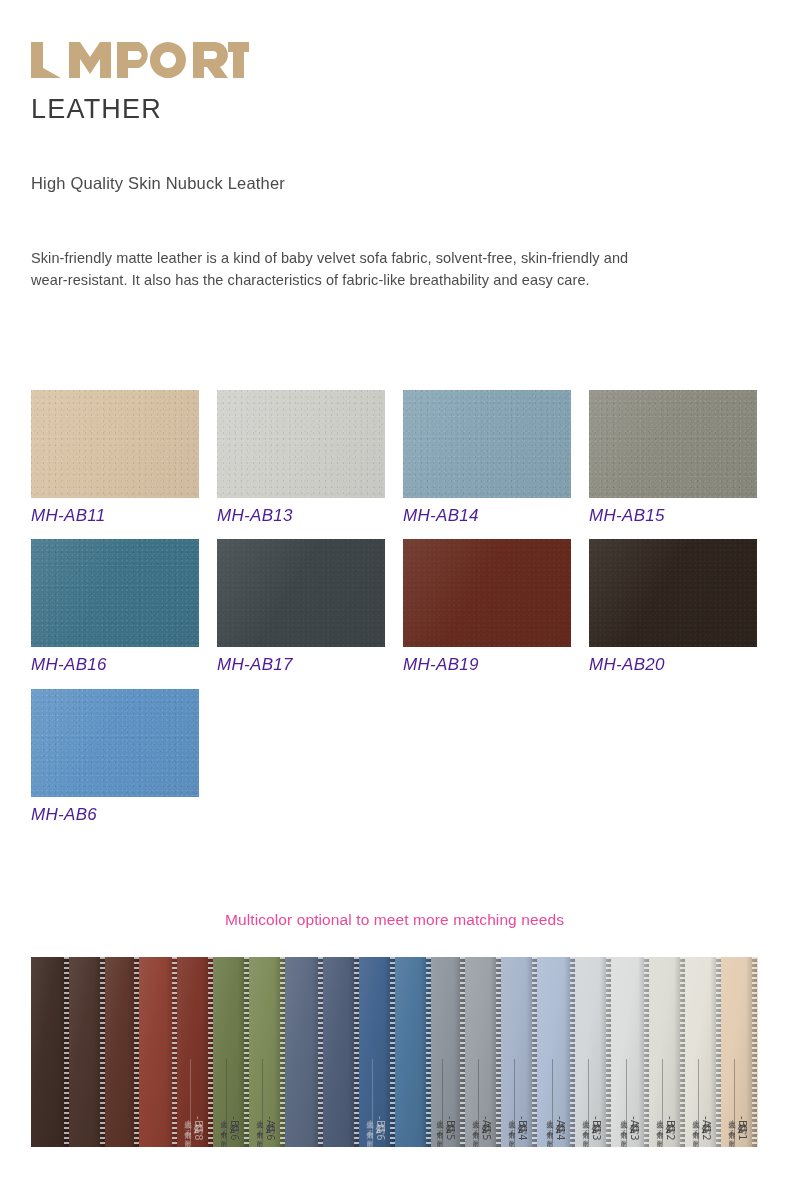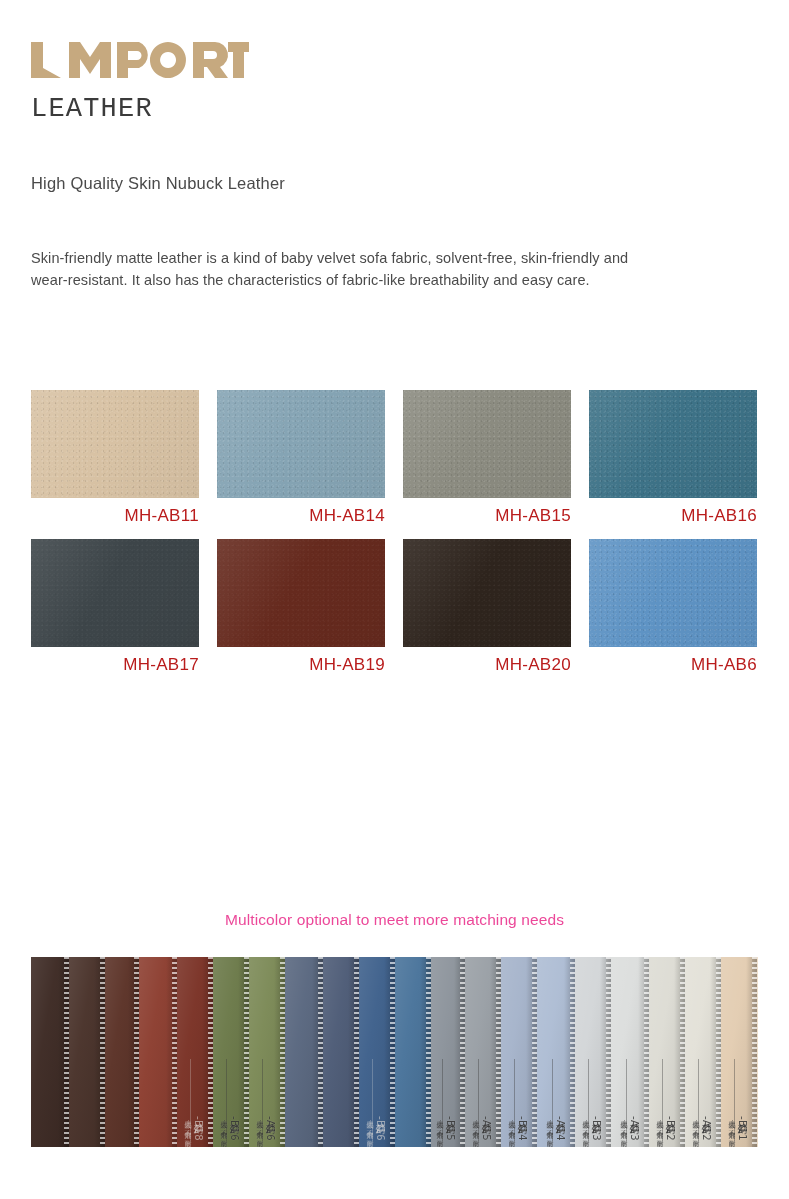--- a/index.html
+++ b/index.html
@@ -36,21 +36,21 @@
     line-height: 40px;
   }
   .logo-wordmark svg { display: block; }
   .logo-sub {
     margin-top: 14px;
     font-size: 27px;
     letter-spacing: 1.2px;
     color: #3b3b3b;
     font-weight: 400;
     line-height: 1;
-    font-family: Liberation Mono, monospace;
+    font-family: Liberation Sans, sans-serif;
   }
 
   
   .subtitle {
     position: absolute;
     left: 31px;
     top: 174px;
     font-size: 16.5px;
     color: #4a4a4a;
     letter-spacing: 0.2px;
@@ -104,25 +104,26 @@
   }
   .swatch-chip.smooth::after { opacity: 0.3; }
   .swatch-chip .sheen {
     position: absolute;
     inset: 0;
     background: linear-gradient(120deg, rgba(255,255,255,0.10) 0%, rgba(255,255,255,0.0) 45%, rgba(0,0,0,0.045) 100%);
     pointer-events: none;
   }
   .swatch-label {
     margin-top: 8px;
-    text-align: right;
+    text-align: left;
     font-size: 17px;
-    color: #b91c1c;
+    color: #4c1d95;
     letter-spacing: 0.3px;
     line-height: 1.2;
+    font-style: italic;
   }
 
   
   .multicolor-caption {
     position: absolute;
     left: 0;
     right: 0;
     top: 911px;
     text-align: center;
     font-size: 15.5px;
@@ -239,20 +240,26 @@
   <div class="description">Skin-friendly matte leather is a kind of baby velvet sofa fabric, solvent-free, skin-friendly and wear-resistant. It also has the characteristics of fabric-like breathability and easy care.</div>
 
   <div class="swatch-grid">
       <div class="swatch-cell">
         <div class="swatch-chip" style="background-color: rgb(216, 194, 164);">
           <div class="sheen"></div>
         </div>
         <div class="swatch-label">MH-AB11</div>
       </div>
       <div class="swatch-cell">
+        <div class="swatch-chip" style="background-color: rgb(207, 207, 202);">
+          <div class="sheen"></div>
+        </div>
+        <div class="swatch-label">MH-AB13</div>
+      </div>
+      <div class="swatch-cell">
         <div class="swatch-chip" style="background-color: rgb(133, 164, 180);">
           <div class="sheen"></div>
         </div>
         <div class="swatch-label">MH-AB14</div>
       </div>
       <div class="swatch-cell">
         <div class="swatch-chip" style="background-color: rgb(139, 139, 128);">
           <div class="sheen"></div>
         </div>
         <div class="swatch-label">MH-AB15</div>

